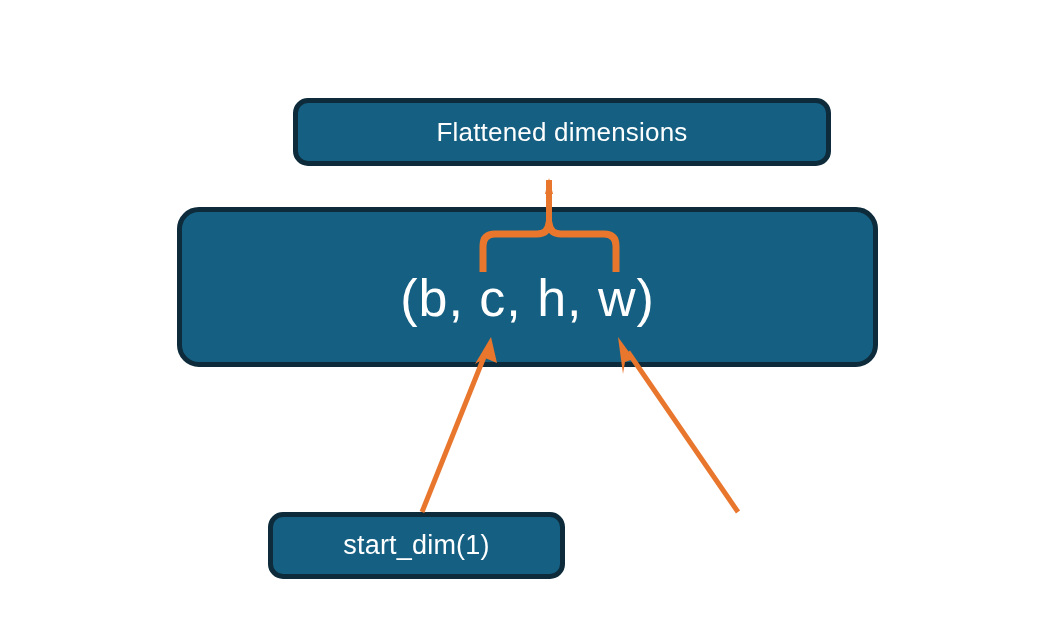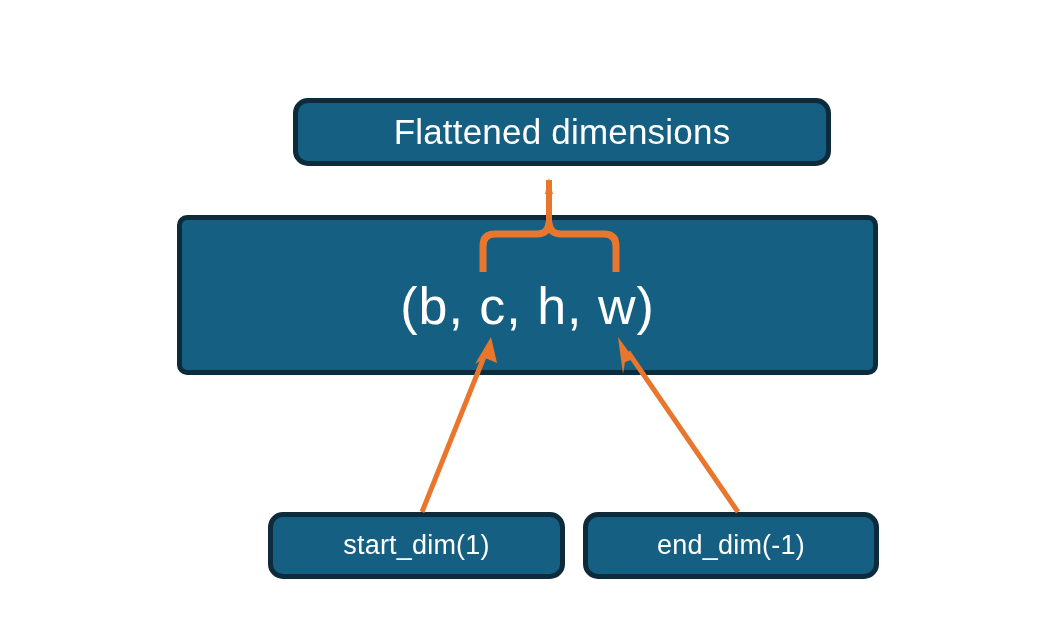--- a/index.html
+++ b/index.html
@@ -41,31 +41,31 @@
 
   
   #node-flattened {
     left: 293px;
     top: 98px;
     width: 538px;
     height: 68px;
     border-radius: 15px;
   }
   #node-flattened .node-label {
-    font-size: 35px;
+    font-size: 26px;
     font-weight: 400;
   }
 
   
   #node-tuple {
     left: 177px;
-    top: 215px;
+    top: 207px;
     width: 701px;
     height: 160px;
-    border-radius: 10px;
+    border-radius: 22px;
   }
   #node-tuple .node-label {
     position: relative;
     top: 12px;
     font-size: 52px;
     font-weight: 400;
     letter-spacing: 1px;
   }
 
   
@@ -126,23 +126,20 @@
   </div>
 
   <div class="node" id="node-tuple">
     <span class="node-label">(b, c, h, w)</span>
   </div>
 
   <div class="node" id="node-start-dim">
     <span class="node-label">start_dim(1)</span>
   </div>
 
-  <div class="node" id="node-end-dim">
-    <span class="node-label">end_dim(-1)</span>
-  </div>
 
   <svg id="connectors" viewBox="0 0 1038 632" width="1038" height="632">
 
     <g>
       <path class="stroke" stroke-width="7" d="M 483 272
                L 483 246
                Q 483 234 495 234
                L 537 234
                Q 548 234 549 223
                Q 550 234 561 234

